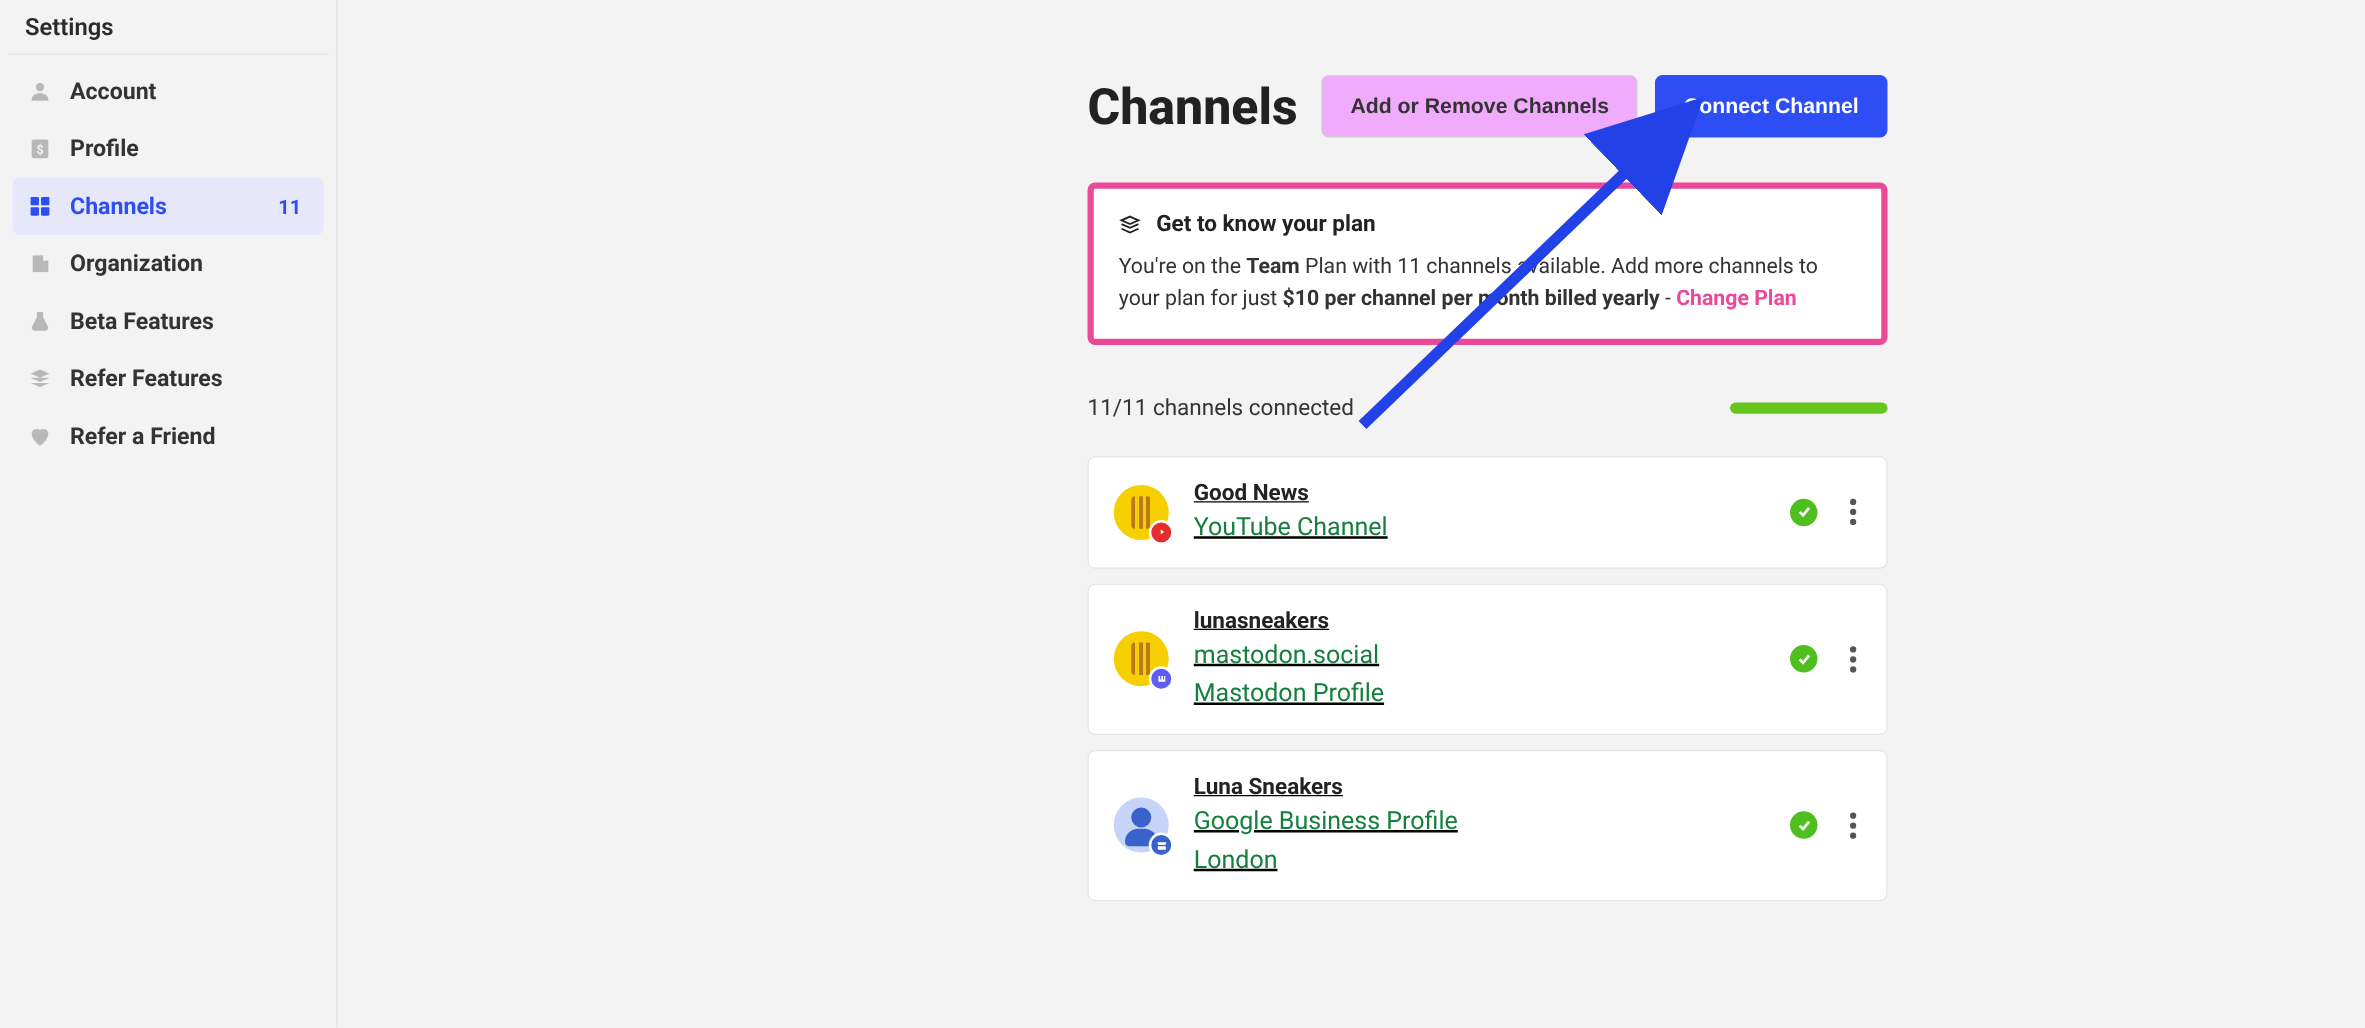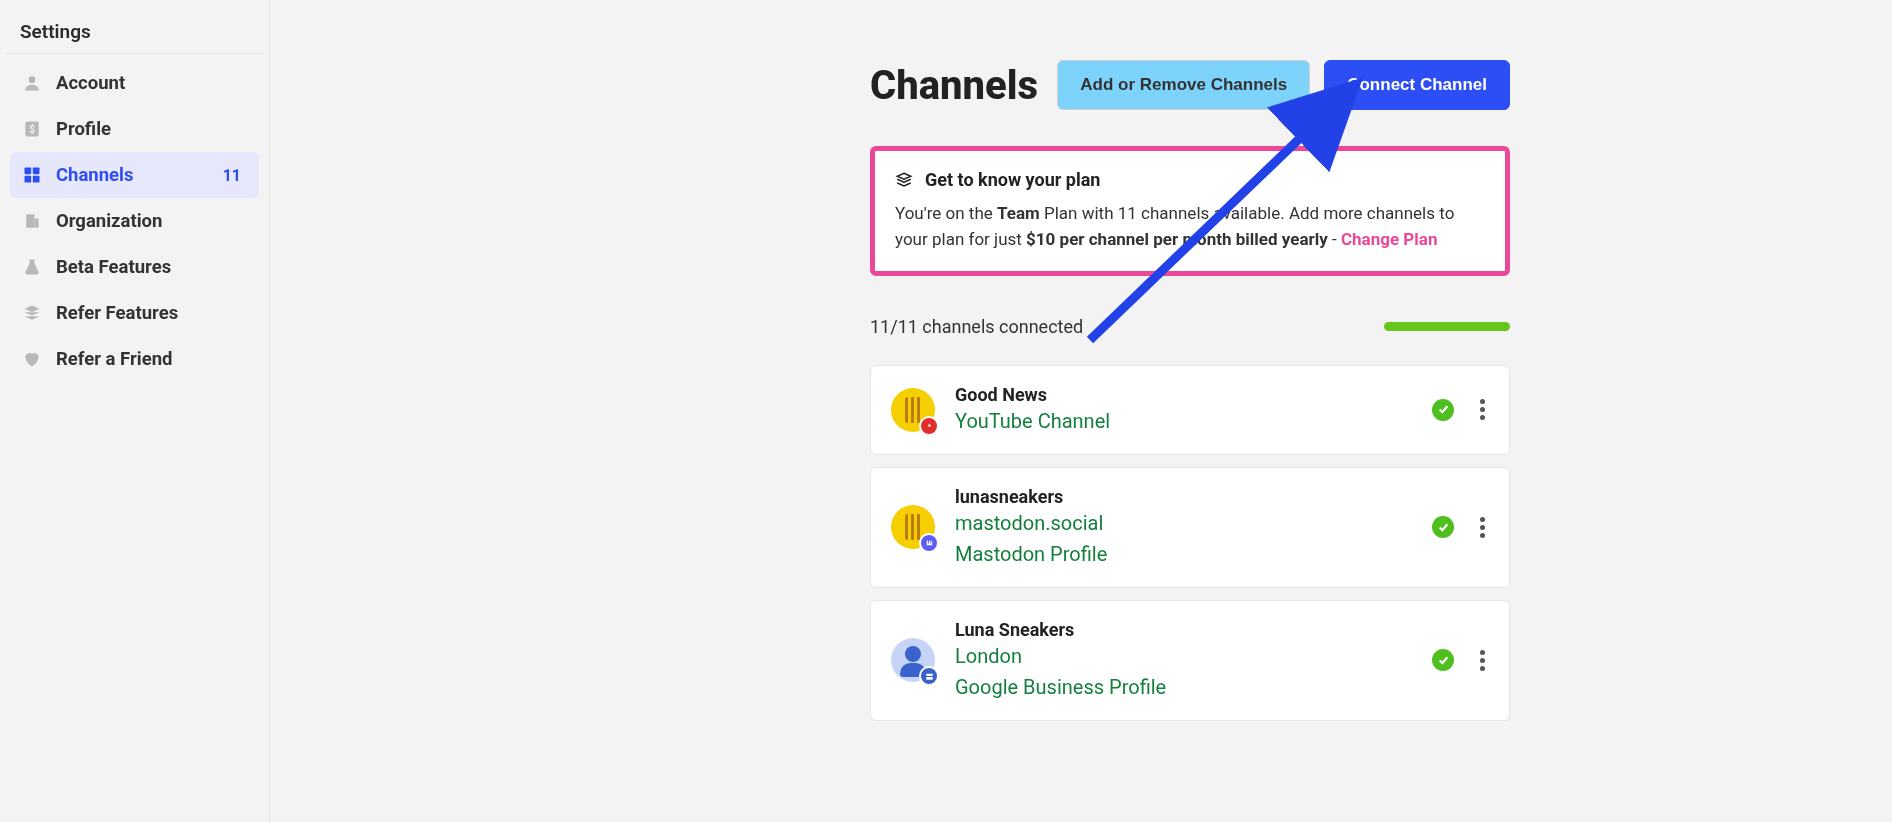--- a/index.html
+++ b/index.html
@@ -13,21 +13,20 @@
   }
   .page {
     display: flex;
     height: 100%;
   }
   
   .sidebar {
     width: 270px;
     background: #f3f3f3;
     border-right: 1px solid #e0e0e0;
-    padding-top: 10px;
   }
   .sidebar-title {
     font-size: 19px;
     font-weight: 600;
     color: #2b2b2b;
     padding: 10px 14px 10px 14px;
     border-bottom: 1px solid #e7e7e7;
     margin: 0 6px 6px 6px;
   }
   .sidebar-list { list-style: none; padding: 0 10px; }
@@ -84,21 +83,21 @@
   .header-actions {
     display: flex;
     gap: 14px;
   }
   .btn {
     font-size: 17px;
     font-weight: 600;
     padding: 14px 22px;
     border-radius: 6px;
     border: 1px solid #d0d0d0;
-    background: #7dd3fc;
+    background: #f0abfc;
     color: #333;
     cursor: pointer;
     white-space: nowrap;
   }
   .btn-primary {
     background: #2e4ef5;
     border-color: #2e4ef5;
     color: #fff;
   }
   
@@ -175,21 +174,21 @@
     right:-4px; bottom:-4px;
     width: 20px; height:20px;
     border-radius:50%;
     border:2px solid #fff;
     display:flex; align-items:center; justify-content:center;
   }
   .avatar-badge.youtube { background:#e42e2e; }
   .avatar-badge.mastodon { background:#5d5df5; }
   .avatar-badge.google { background:#3a62cc; }
   .avatar-badge svg { width:11px; height:11px; }
-  .channel-info { flex:1; }
+  .channel-info { flex:1;text-decoration:underline; }
   .channel-name { font-size:18px; font-weight:700; color:#222; }
   .channel-meta { font-size:20px; color:#15803d; line-height:1.45; margin-top:2px; }
   .channel-actions { display:flex; align-items:center; gap:22px; }
   .status-check {
     width:22px; height:22px; border-radius:50%;
     background:#4fbf1f;
     display:flex; align-items:center; justify-content:center;
   }
   .status-check svg { width:13px; height:13px; }
   .kebab { display:flex; flex-direction:column; gap:3px; cursor:pointer; padding: 4px; }
@@ -369,22 +368,22 @@
             <div class="avatar-person-head"></div>
             <div class="avatar-person-body"></div>
             <div class="avatar-badge google">
               <svg viewBox="0 0 24 24" fill="#fff">
                   <path d="M4 6h16l-2 5H6zM5 13h14v6H5z"></path>
                 </svg>
             </div>
           </div>
           <div class="channel-info">
             <div class="channel-name">Luna Sneakers</div>
+            <div class="channel-meta">Google Business Profile</div>
             <div class="channel-meta">London</div>
-            <div class="channel-meta">Google Business Profile</div>
           </div>
           <div class="channel-actions">
             <span class="status-check">
               <svg viewBox="0 0 24 24" fill="none" stroke="#fff" stroke-width="4">
                   <path d="M5 12l5 5 9-11"></path>
                 </svg>
             </span>
             <span class="kebab">
                 <span></span>
                 <span></span>

